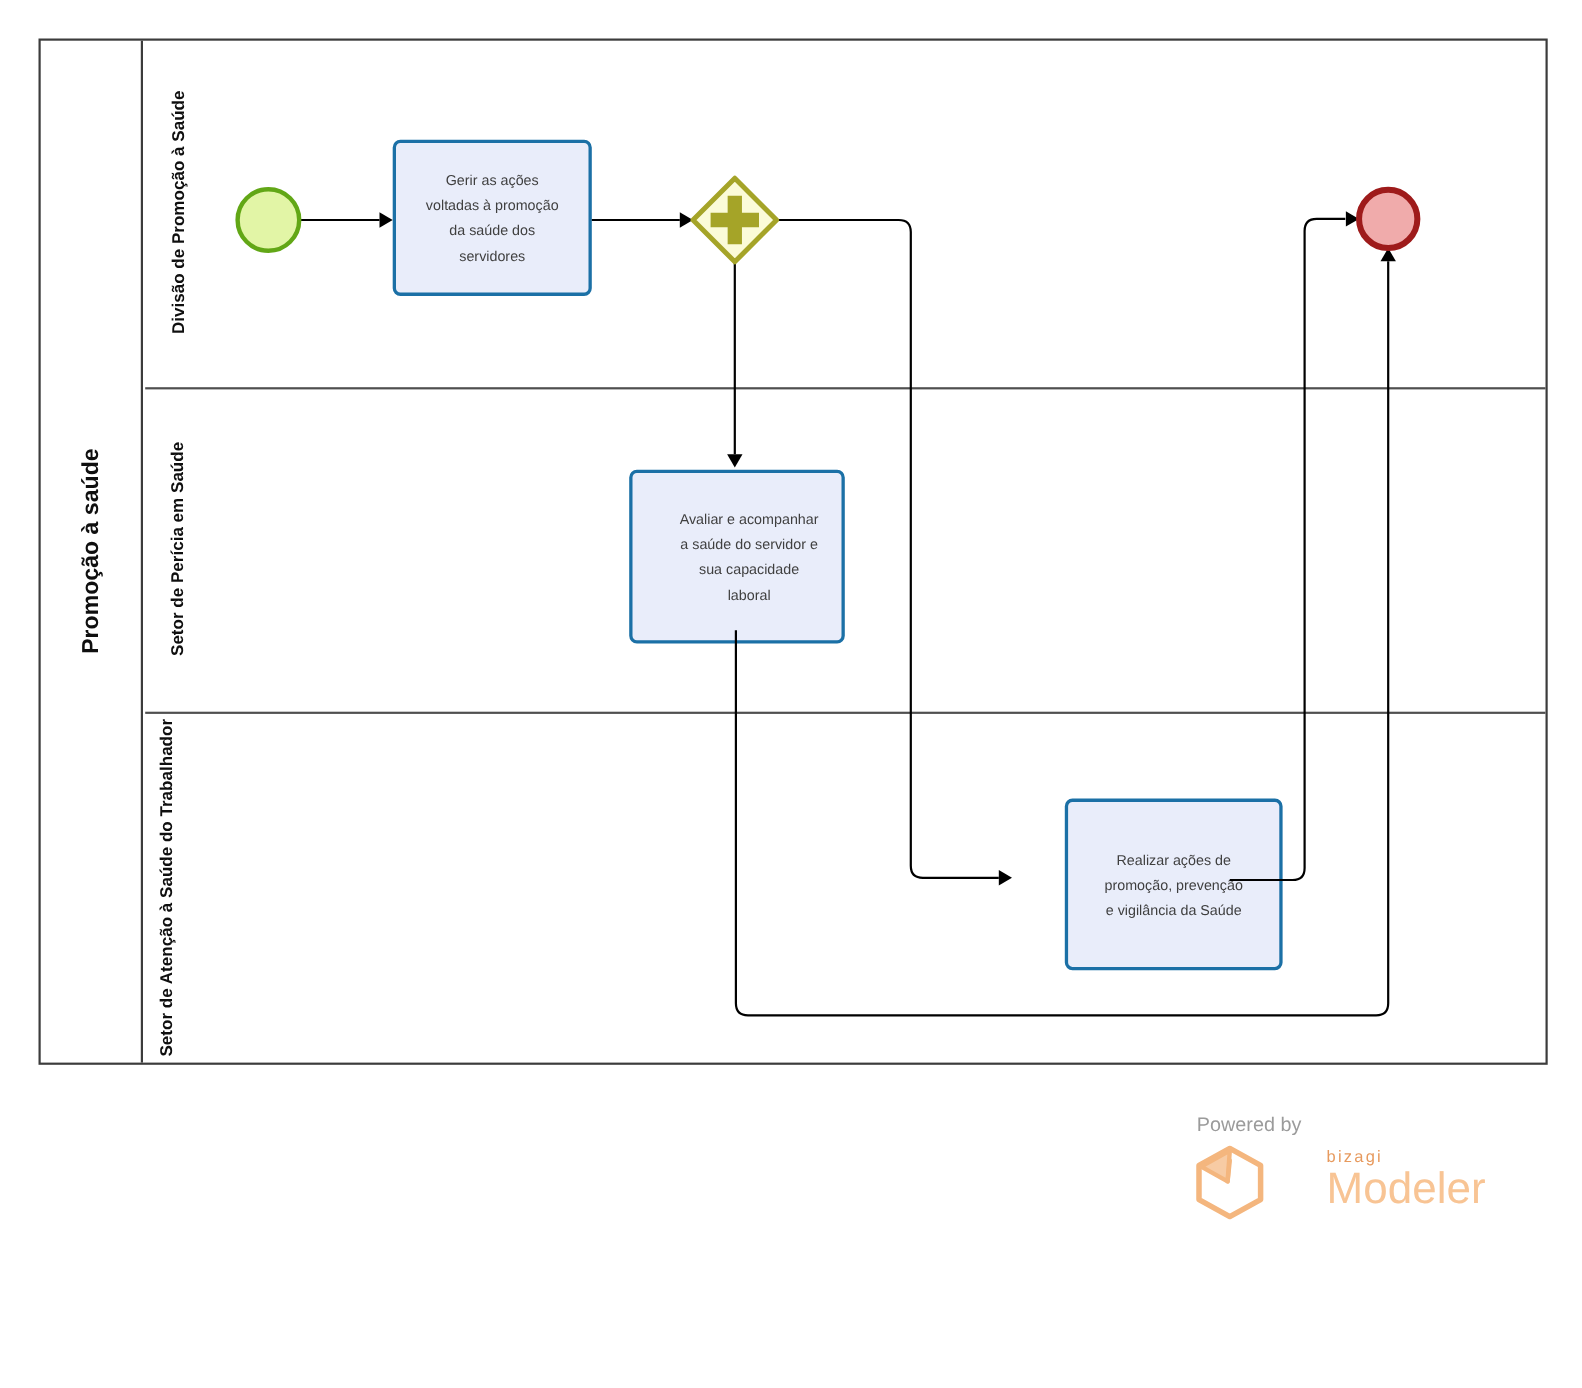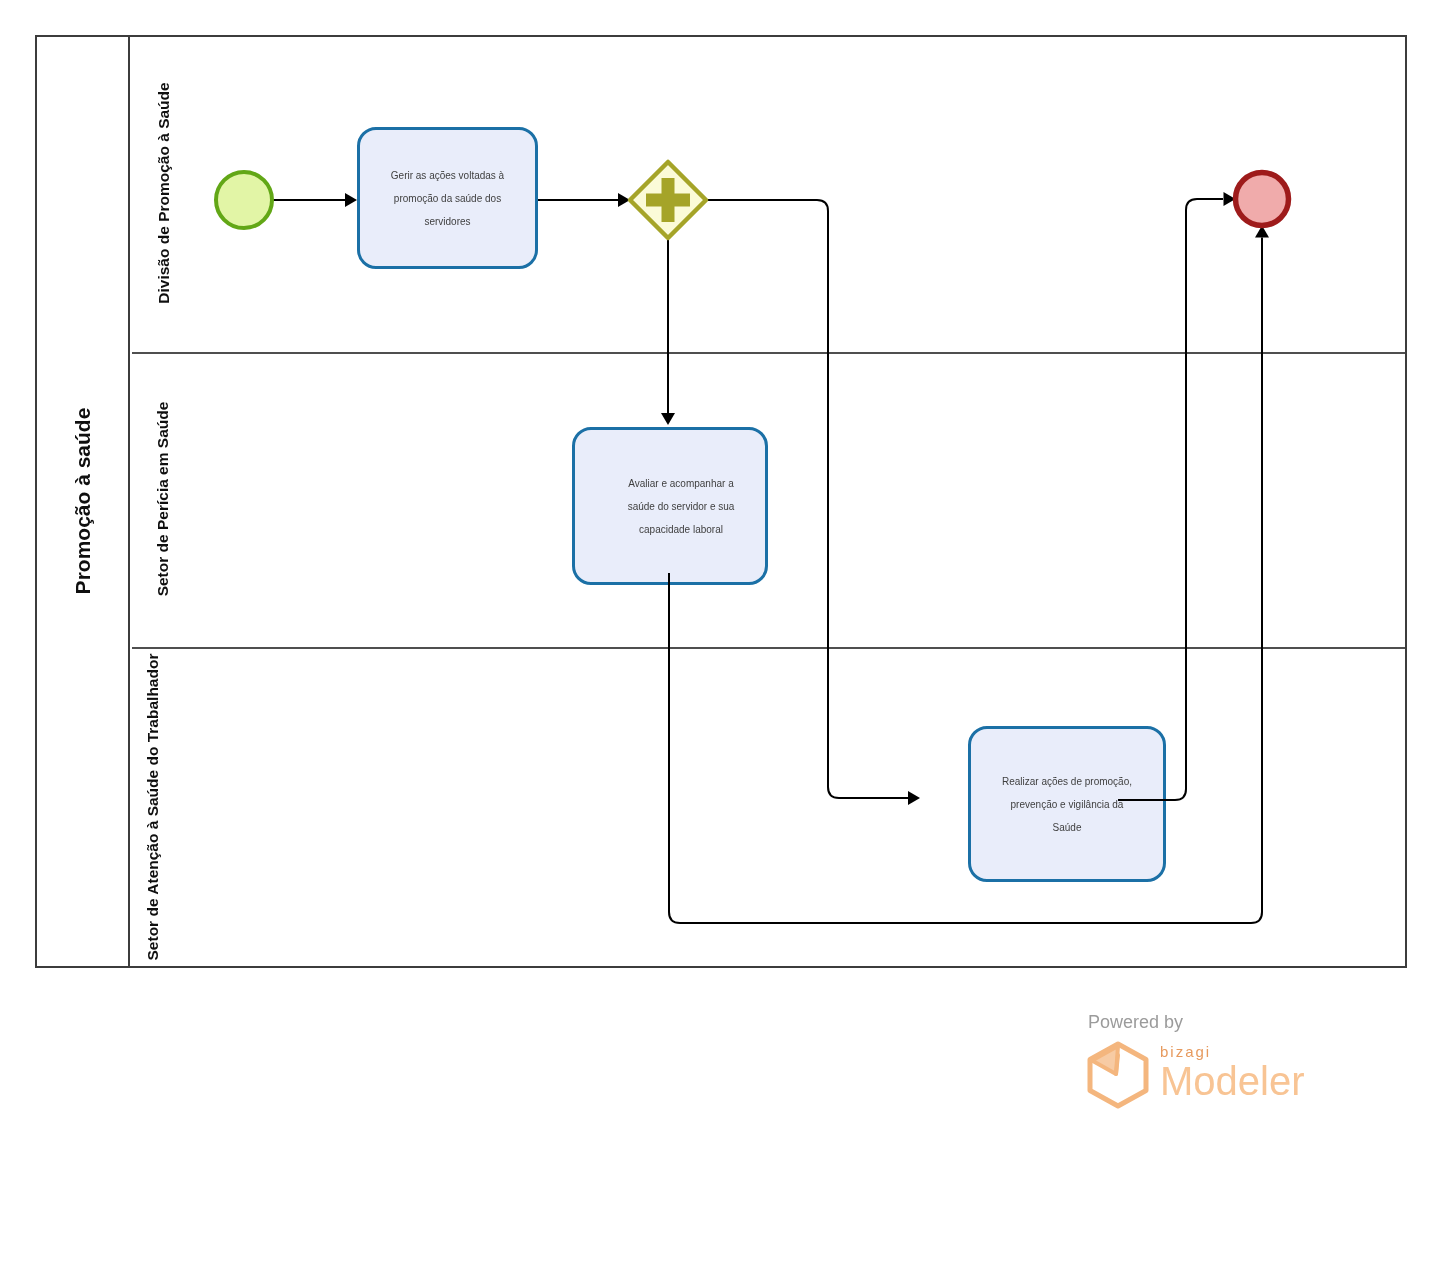--- a/index.html
+++ b/index.html
@@ -30,41 +30,41 @@
   }
   .pool-title { left:-117px; top:487px; width:400px; height:28px; line-height:28px; font-size:21px; }
   .lane-label { font-size:15.5px; }
   .lane-label.l1 { left:5px;    top:183px;   width:317px; height:20px; line-height:20px; }
   .lane-label.l2 { left:15px;   top:489px;   width:295px; height:20px; line-height:20px; }
   .lane-label.l3 { left:2px;    top:786px;   width:321px; height:42px; line-height:21px; }
 
   
   .task {
     position:absolute; box-sizing:border-box;
-    background:var(--task-fill); border:3px solid var(--task-border); border-radius:19px;
+    background:var(--task-fill); border:3px solid var(--task-border); border-radius:7px;
     display:flex; align-items:center; justify-content:center; text-align:center;
-    color:var(--task-text); font-size:10px; line-height:23px;
+    color:var(--task-text); font-size:13px; line-height:23px;
   }
   .task .tlabel { display:inline-block; }
   .task.t1 { left:357px; top:127px; width:181px; height:142px; }
   .task.t1 .tlabel { max-width:122px; }
   .task.t2 { left:572px; top:427px; width:196px; height:158px;padding-left:22px; }
   .task.t2 .tlabel { max-width:132px; }
   .task.t3 { left:920px; top:726px; width:198px; height:156px;margin-left:48px; }
   .task.t3 .tlabel { max-width:134px; }
 
   
   .overlay { position:absolute; left:0; top:0; width:1438px; height:1262px; }
   .flow { fill:none; stroke:var(--connector); stroke-width:2; stroke-linejoin:round; }
   .arrow { fill:var(--connector); stroke:none; }
 
   
   .branding { position:absolute; left:1086px; top:1012px; }
   .powered-by { color:var(--brand-gray); font-size:18px; margin-left:2px; }
-  .brand-row { display:flex; align-items:flex-start; margin-top:8px; }
+  .brand-row { display:flex; align-items:flex-start; margin-top:8px;gap:46px; }
   .brand-col { display:flex; flex-direction:column; margin-left:10px; }
   .bizagi-word { color:var(--brand-orange); font-size:15px; letter-spacing:2px; margin-top:2px; }
   .modeler-word { color:var(--brand-orange-light); font-size:40px; line-height:40px; margin-top:1px;text-align:right; }
 </style>
 </head>
 <body>
 
 <div class="stage">
 
   <div class="pool">

